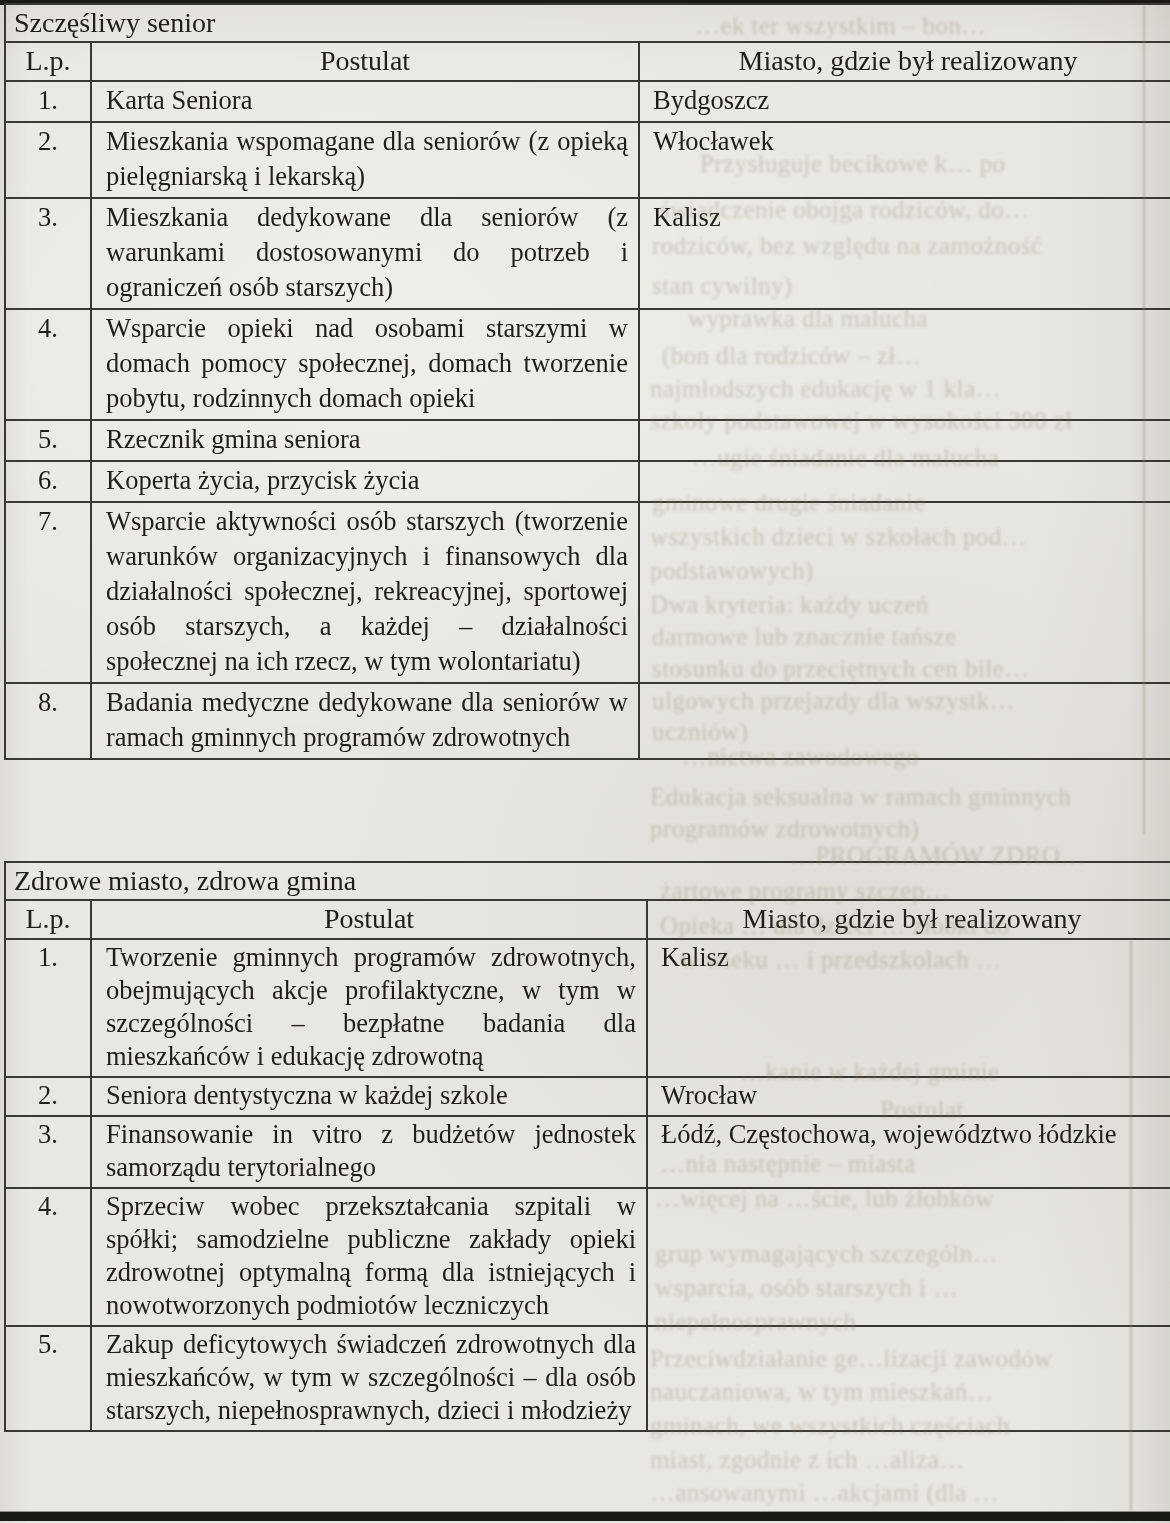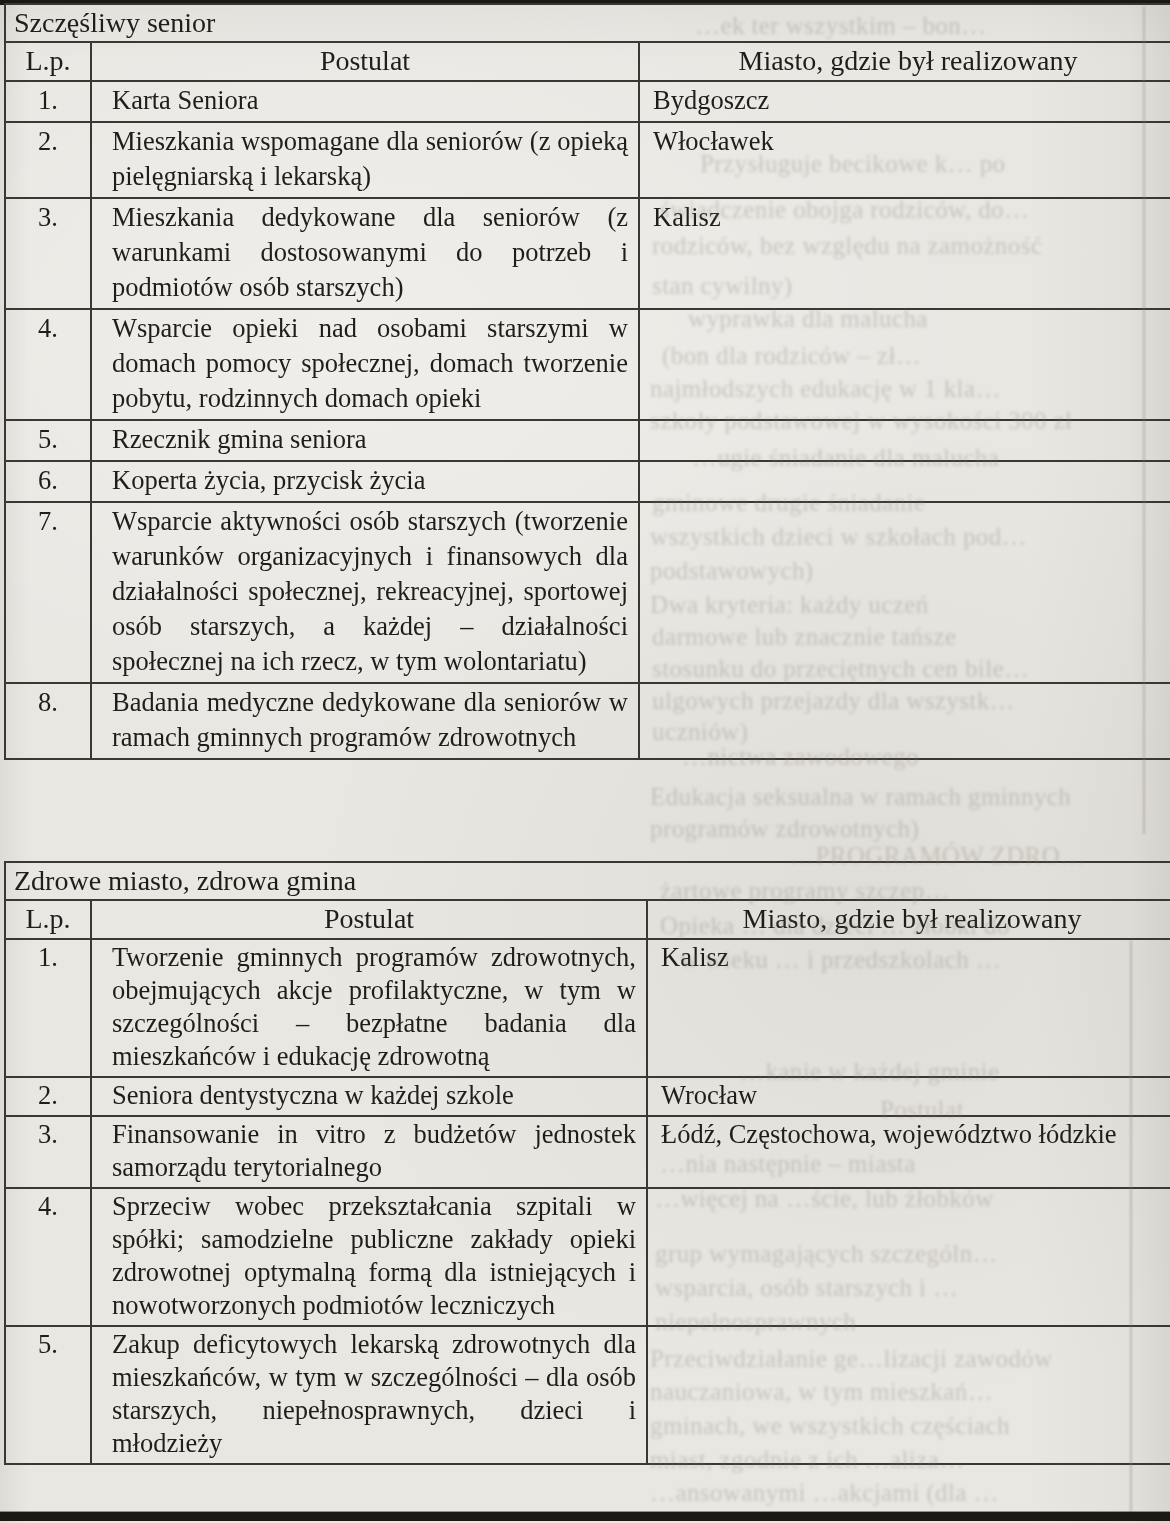--- a/index.html
+++ b/index.html
@@ -44,21 +44,21 @@
   th.h{
     font-weight:bold; font-size:28px; line-height:32px; text-align:center;
     padding:2px 2px 3px 2px; height:31px; vertical-align:middle;
   }
   #t1 .col-no{width:86px;} #t1 .col-post{width:548px;}
   #t2 .col-no{width:86px;} #t2 .col-post{width:556px;}
 
   #t1 tbody td{font-size:26.5px; line-height:35px;}
   #t2 tbody td{font-size:26.5px; line-height:33px;}
   td.c-no{text-align:center; padding-top:1px;}
-  td.c-postulat{text-align:justify; padding:1px 10px 3px 20px;}
+  td.c-postulat{text-align:justify; padding:1px 10px 3px 14px;}
   td.c-miasto{text-align:justify; padding:1px 28px 3px 13px;}
 
   
   #bleed{position:absolute;left:0;top:0;width:1170px;height:1523px;pointer-events:none;}
   .bfrag{
     position:absolute; white-space:nowrap;
     font-size:25px; line-height:28px; color:var(--bleed);
     opacity:.34; filter:blur(1.4px); letter-spacing:.4px;
   }
   .bline{
@@ -95,21 +95,21 @@
           <td class="c-postulat">Karta Seniora</td>
           <td class="c-miasto">Bydgoszcz</td>
         </tr>
         <tr>
           <td class="c-no">2.</td>
           <td class="c-postulat">Mieszkania wspomagane dla seniorów (z opieką pielęgniarską i lekarską)</td>
           <td class="c-miasto">Włocławek</td>
         </tr>
         <tr>
           <td class="c-no">3.</td>
-          <td class="c-postulat">Mieszkania dedykowane dla seniorów (z warunkami dostosowanymi do potrzeb i podmiotów osób starszych)</td>
+          <td class="c-postulat">Mieszkania dedykowane dla seniorów (z warunkami dostosowanymi do potrzeb i ograniczeń osób starszych)</td>
           <td class="c-miasto">Kalisz</td>
         </tr>
         <tr>
           <td class="c-no">4.</td>
           <td class="c-postulat">Wsparcie opieki nad osobami starszymi w domach pomocy społecznej, domach tworzenie pobytu, rodzinnych domach opieki</td>
           <td class="c-miasto"></td>
         </tr>
         <tr>
           <td class="c-no">5.</td>
           <td class="c-postulat">Rzecznik gmina seniora</td>
@@ -165,21 +165,21 @@
           <td class="c-postulat">Finansowanie in vitro z budżetów jednostek samorządu terytorialnego</td>
           <td class="c-miasto">Łódź, Częstochowa, województwo łódzkie</td>
         </tr>
         <tr>
           <td class="c-no">4.</td>
           <td class="c-postulat">Sprzeciw wobec przekształcania szpitali w spółki; samodzielne publiczne zakłady opieki zdrowotnej optymalną formą dla istniejących i nowotworzonych podmiotów leczniczych</td>
           <td class="c-miasto"></td>
         </tr>
         <tr>
           <td class="c-no">5.</td>
-          <td class="c-postulat">Zakup deficytowych lekarską zdrowotnych dla mieszkańców, w tym w szczególności – dla osób starszych, niepełnosprawnych, dzieci i młodzieży</td>
+          <td class="c-postulat">Zakup deficytowych świadczeń zdrowotnych dla mieszkańców, w tym w szczególności – dla osób starszych, niepełnosprawnych, dzieci i młodzieży</td>
           <td class="c-miasto"></td>
         </tr>
       </tbody>
   </table>
 
   <div id="bleed">
       <span class="bfrag" style="left: 695px; top: 12px;">…ek  ter     wszystkim    –    bon…</span>
       <span class="bfrag" style="left: 700px; top: 150px;">Przysługuje becikowe k…  po</span>
       <span class="bfrag" style="left: 660px; top: 196px;">świadczenie obojga rodziców, do…</span>
       <span class="bfrag" style="left: 652px; top: 232px;">rodziców,  bez  względu  na  zamożność</span>

